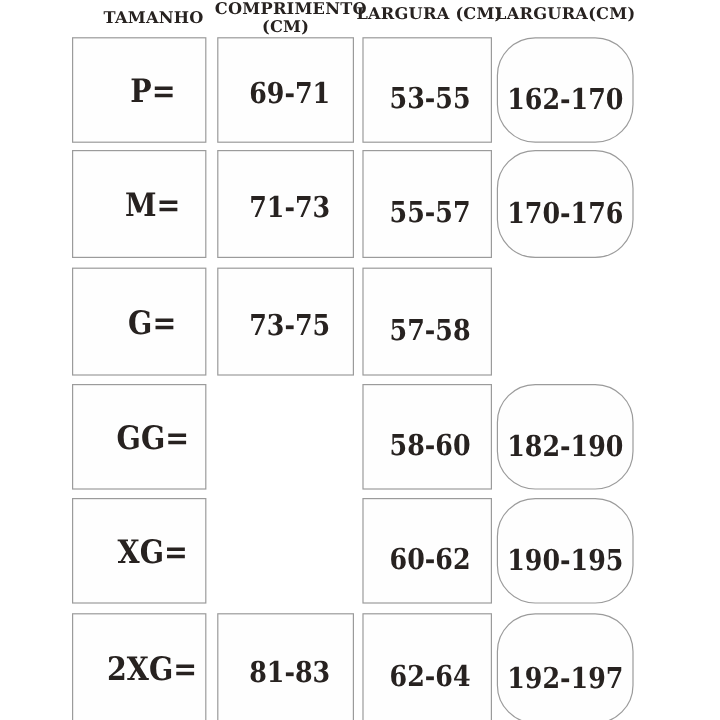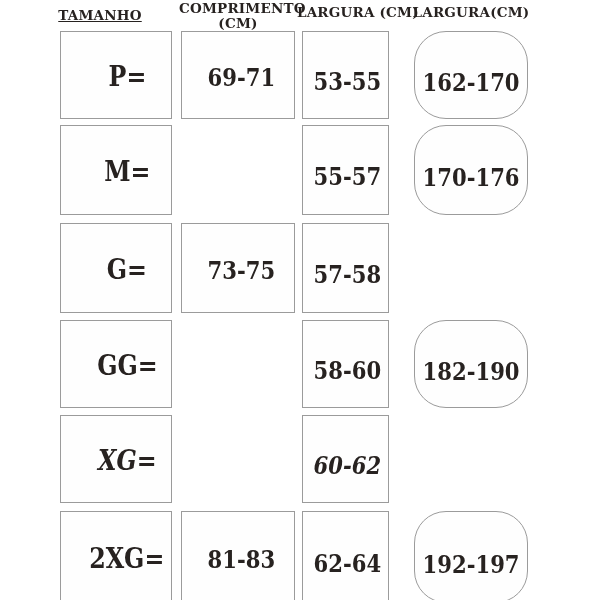--- a/index.html
+++ b/index.html
@@ -18,21 +18,21 @@
   
   .hdr {
     position: absolute;
     font-weight: bold;
     font-size: 13.5px;
     line-height: 15px;
     letter-spacing: 0.2px;
     color: #272220;
     text-align: center;
   }
-  .h0 { left: 44px;  width: 112px; top: 8px; white-space: nowrap; text-decoration: underline; }
+  .h0 { left: 72px;  width: 112px; top: 8px; white-space: nowrap; }
   .h1 { left: 179px; width: 118px; top: 1px; }            
   .h2 { left: 297px; width: 118px; top: 5px; white-space: nowrap; }
   .h3 { left: 409px; width: 124px; top: 5px; white-space: nowrap; }
   
   .cell {
     position: absolute;
     box-sizing: border-box;
     background: #fefefe;
     border: 1.5px solid #9b9b9b;
     display: flex;
@@ -40,28 +40,28 @@
     justify-content: center;
   }
   .cell span {
     font-weight: bold;
     color: #272220;
     white-space: nowrap;
   }
   
   .c0 { left: 60px;  width: 112px; }
   .c1 { left: 181px; width: 114px; text-align: right; }
-  .c2 { left: 302px; width: 87px; }
+  .c2 { left: 302px; width: 108px; }
   .c3 { left: 414px; width: 114px; border-radius: 32px; }
   
   .r0 { top: 31px;  height: 88px; }
   .r1 { top: 125px; height: 90px; }
   .r2 { top: 223px; height: 90px; }
   .r3 { top: 320px; height: 88px; }
-  .r4 { top: 415px; height: 88px; font-style: italic; }
+  .r4 { top: 415px; height: 88px; }
   .r5 { top: 511px; height: 92px; }
   
   .v0 { font-size: 27px; transform: translate(11px, 1px) scaleX(0.88); }
   .v1 { font-size: 24px; transform: translate(3px, 2px)  scaleX(0.88); }
   .v2 { font-size: 24px; transform: translate(2px, 6px)  scaleX(0.88); }
   .v3 { font-size: 24px; transform: translate(0px, 7px)  scaleX(0.88); }
 </style>
 </head>
 <body>
 
@@ -80,20 +80,23 @@
     </div>
   <div class="cell c2 r0">
       <span class="v2">53-55</span>
     </div>
   <div class="cell c3 r0">
       <span class="v3">162-170</span>
     </div>
 
   <div class="cell c0 r1">
       <span class="v0">M=</span>
+    </div>
+  <div class="cell c1 r1">
+      <span class="v1">71-73</span>
     </div>
   <div class="cell c2 r1">
       <span class="v2">55-57</span>
     </div>
   <div class="cell c3 r1">
       <span class="v3">170-176</span>
     </div>
 
   <div class="cell c0 r2">
       <span class="v0">G=</span>
@@ -114,20 +117,23 @@
   <div class="cell c3 r3">
       <span class="v3">182-190</span>
     </div>
 
   <div class="cell c0 r4">
       <span class="v0">XG=</span>
     </div>
   <div class="cell c2 r4">
       <span class="v2">60-62</span>
     </div>
+  <div class="cell c3 r4">
+      <span class="v3">190-195</span>
+    </div>
 
   <div class="cell c0 r5">
       <span class="v0">2XG=</span>
     </div>
   <div class="cell c1 r5">
       <span class="v1">81-83</span>
     </div>
   <div class="cell c2 r5">
       <span class="v2">62-64</span>
     </div>

